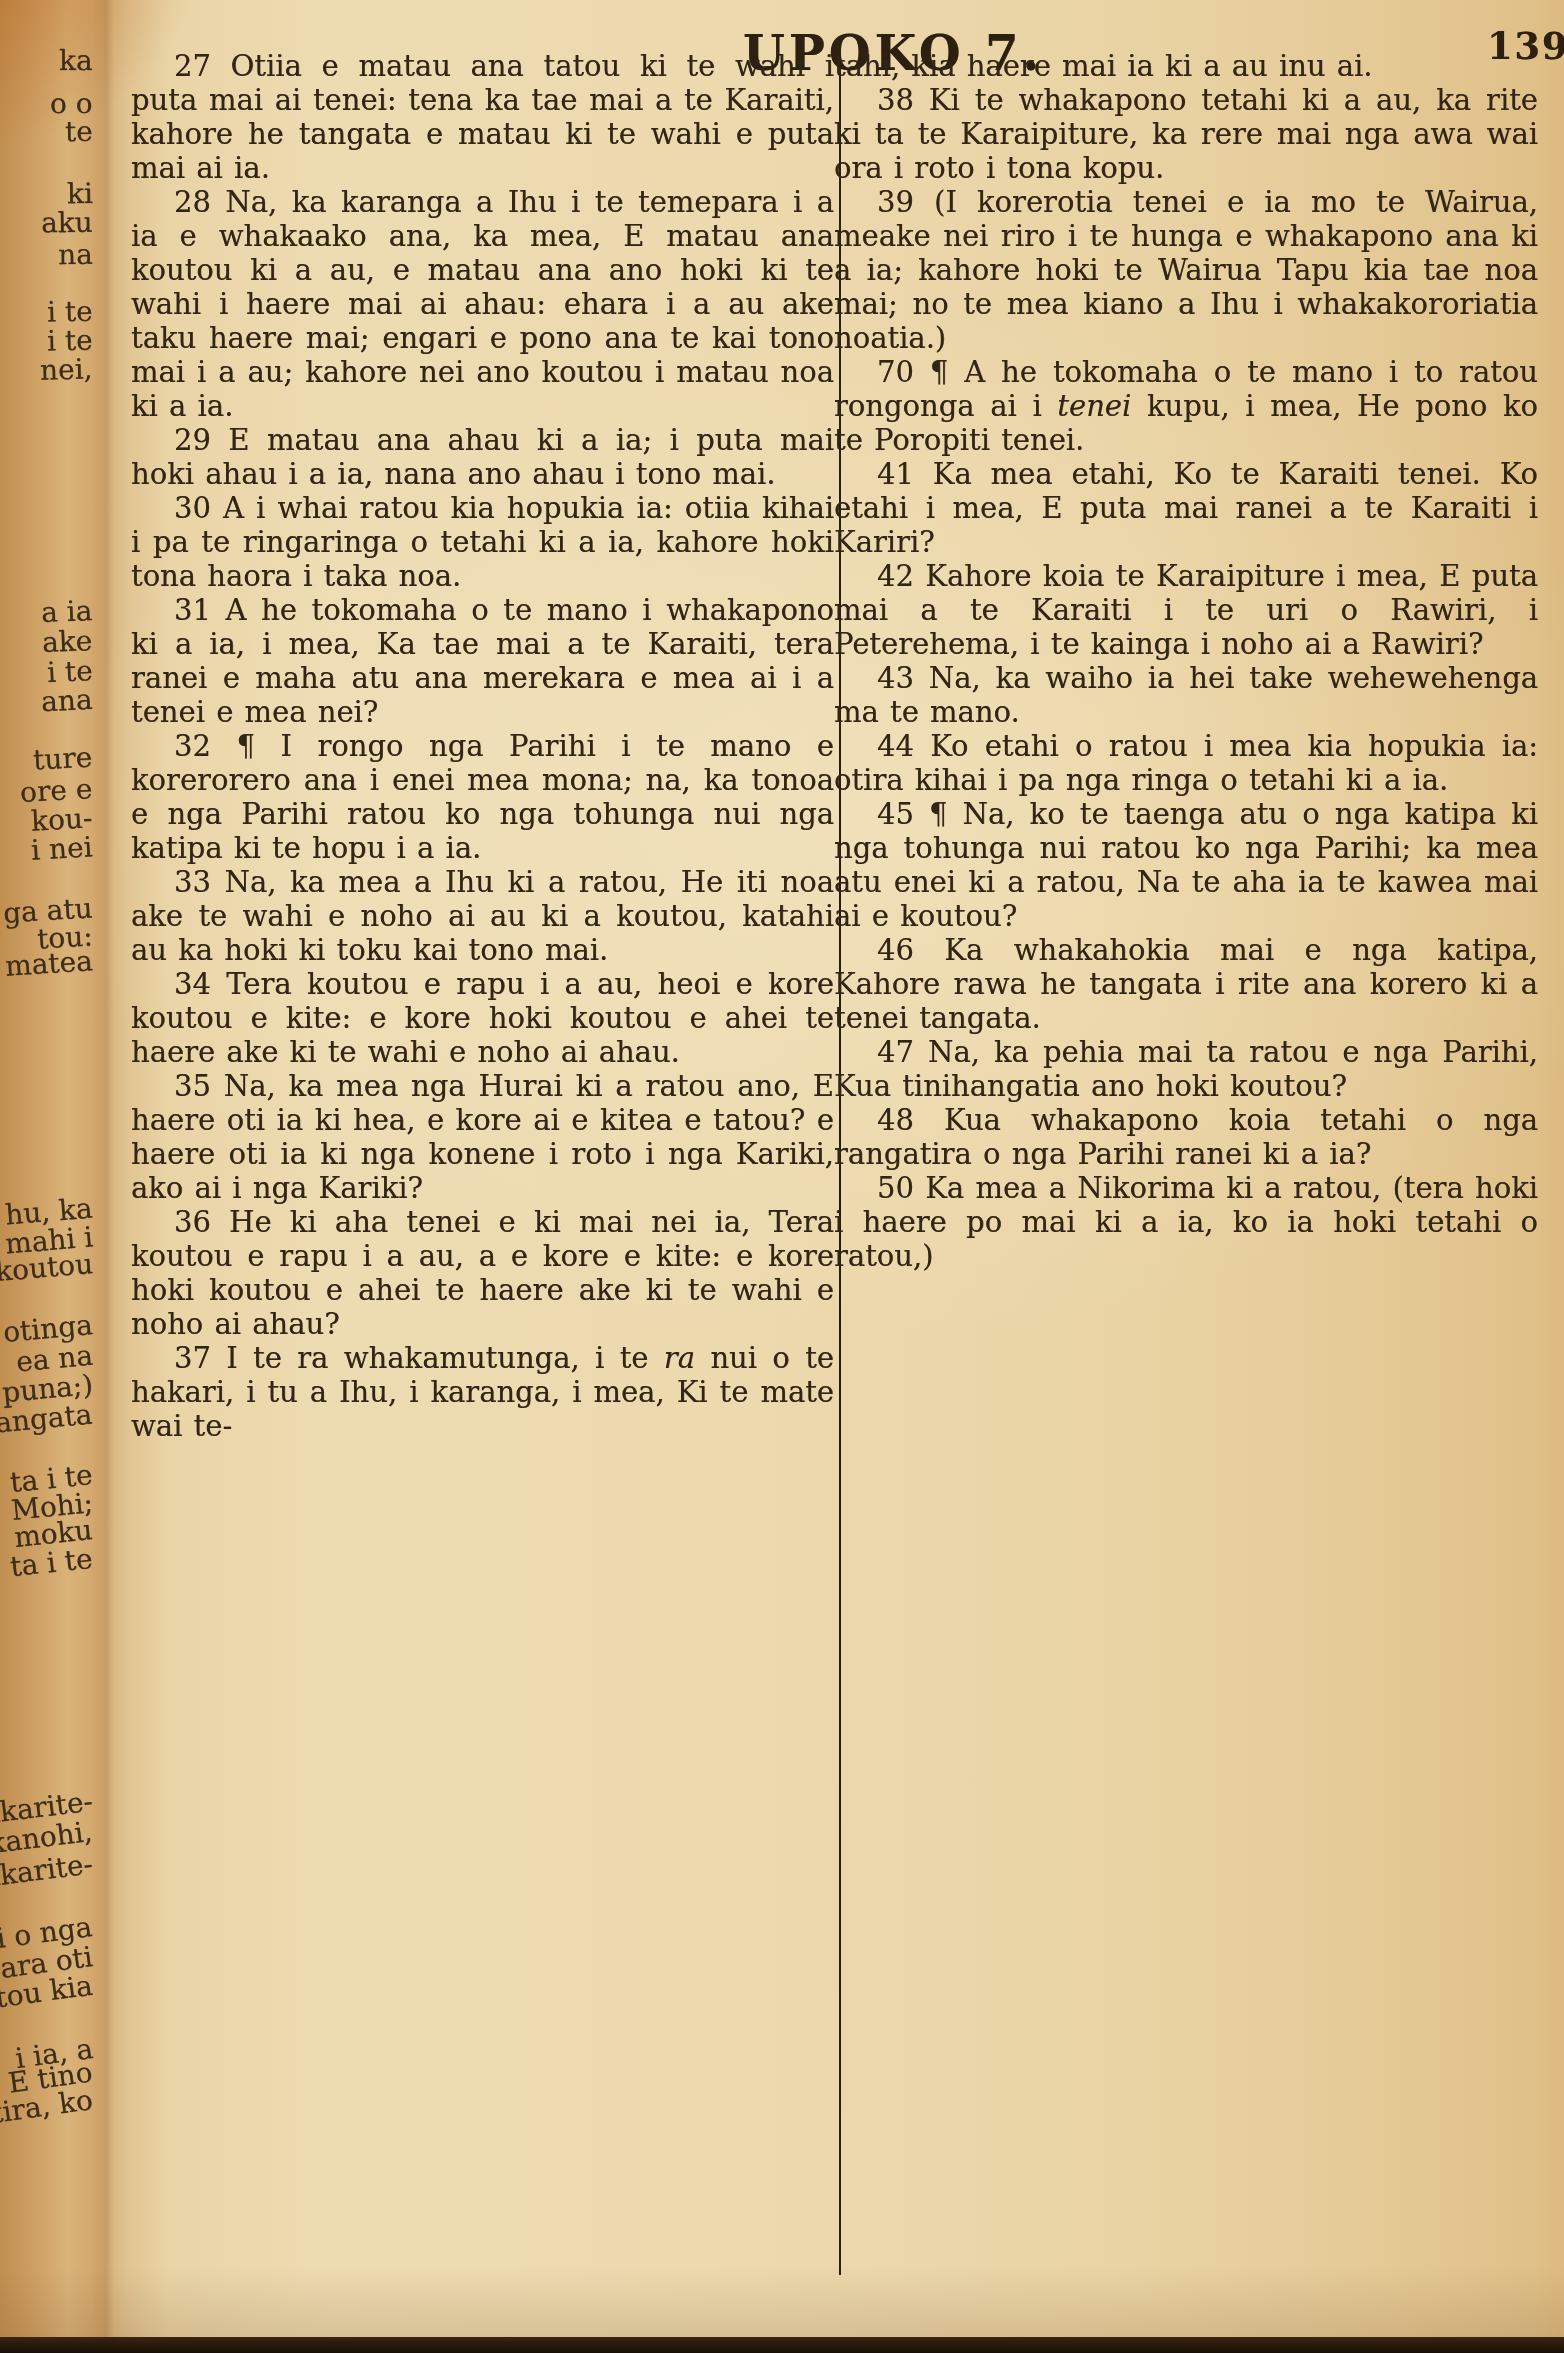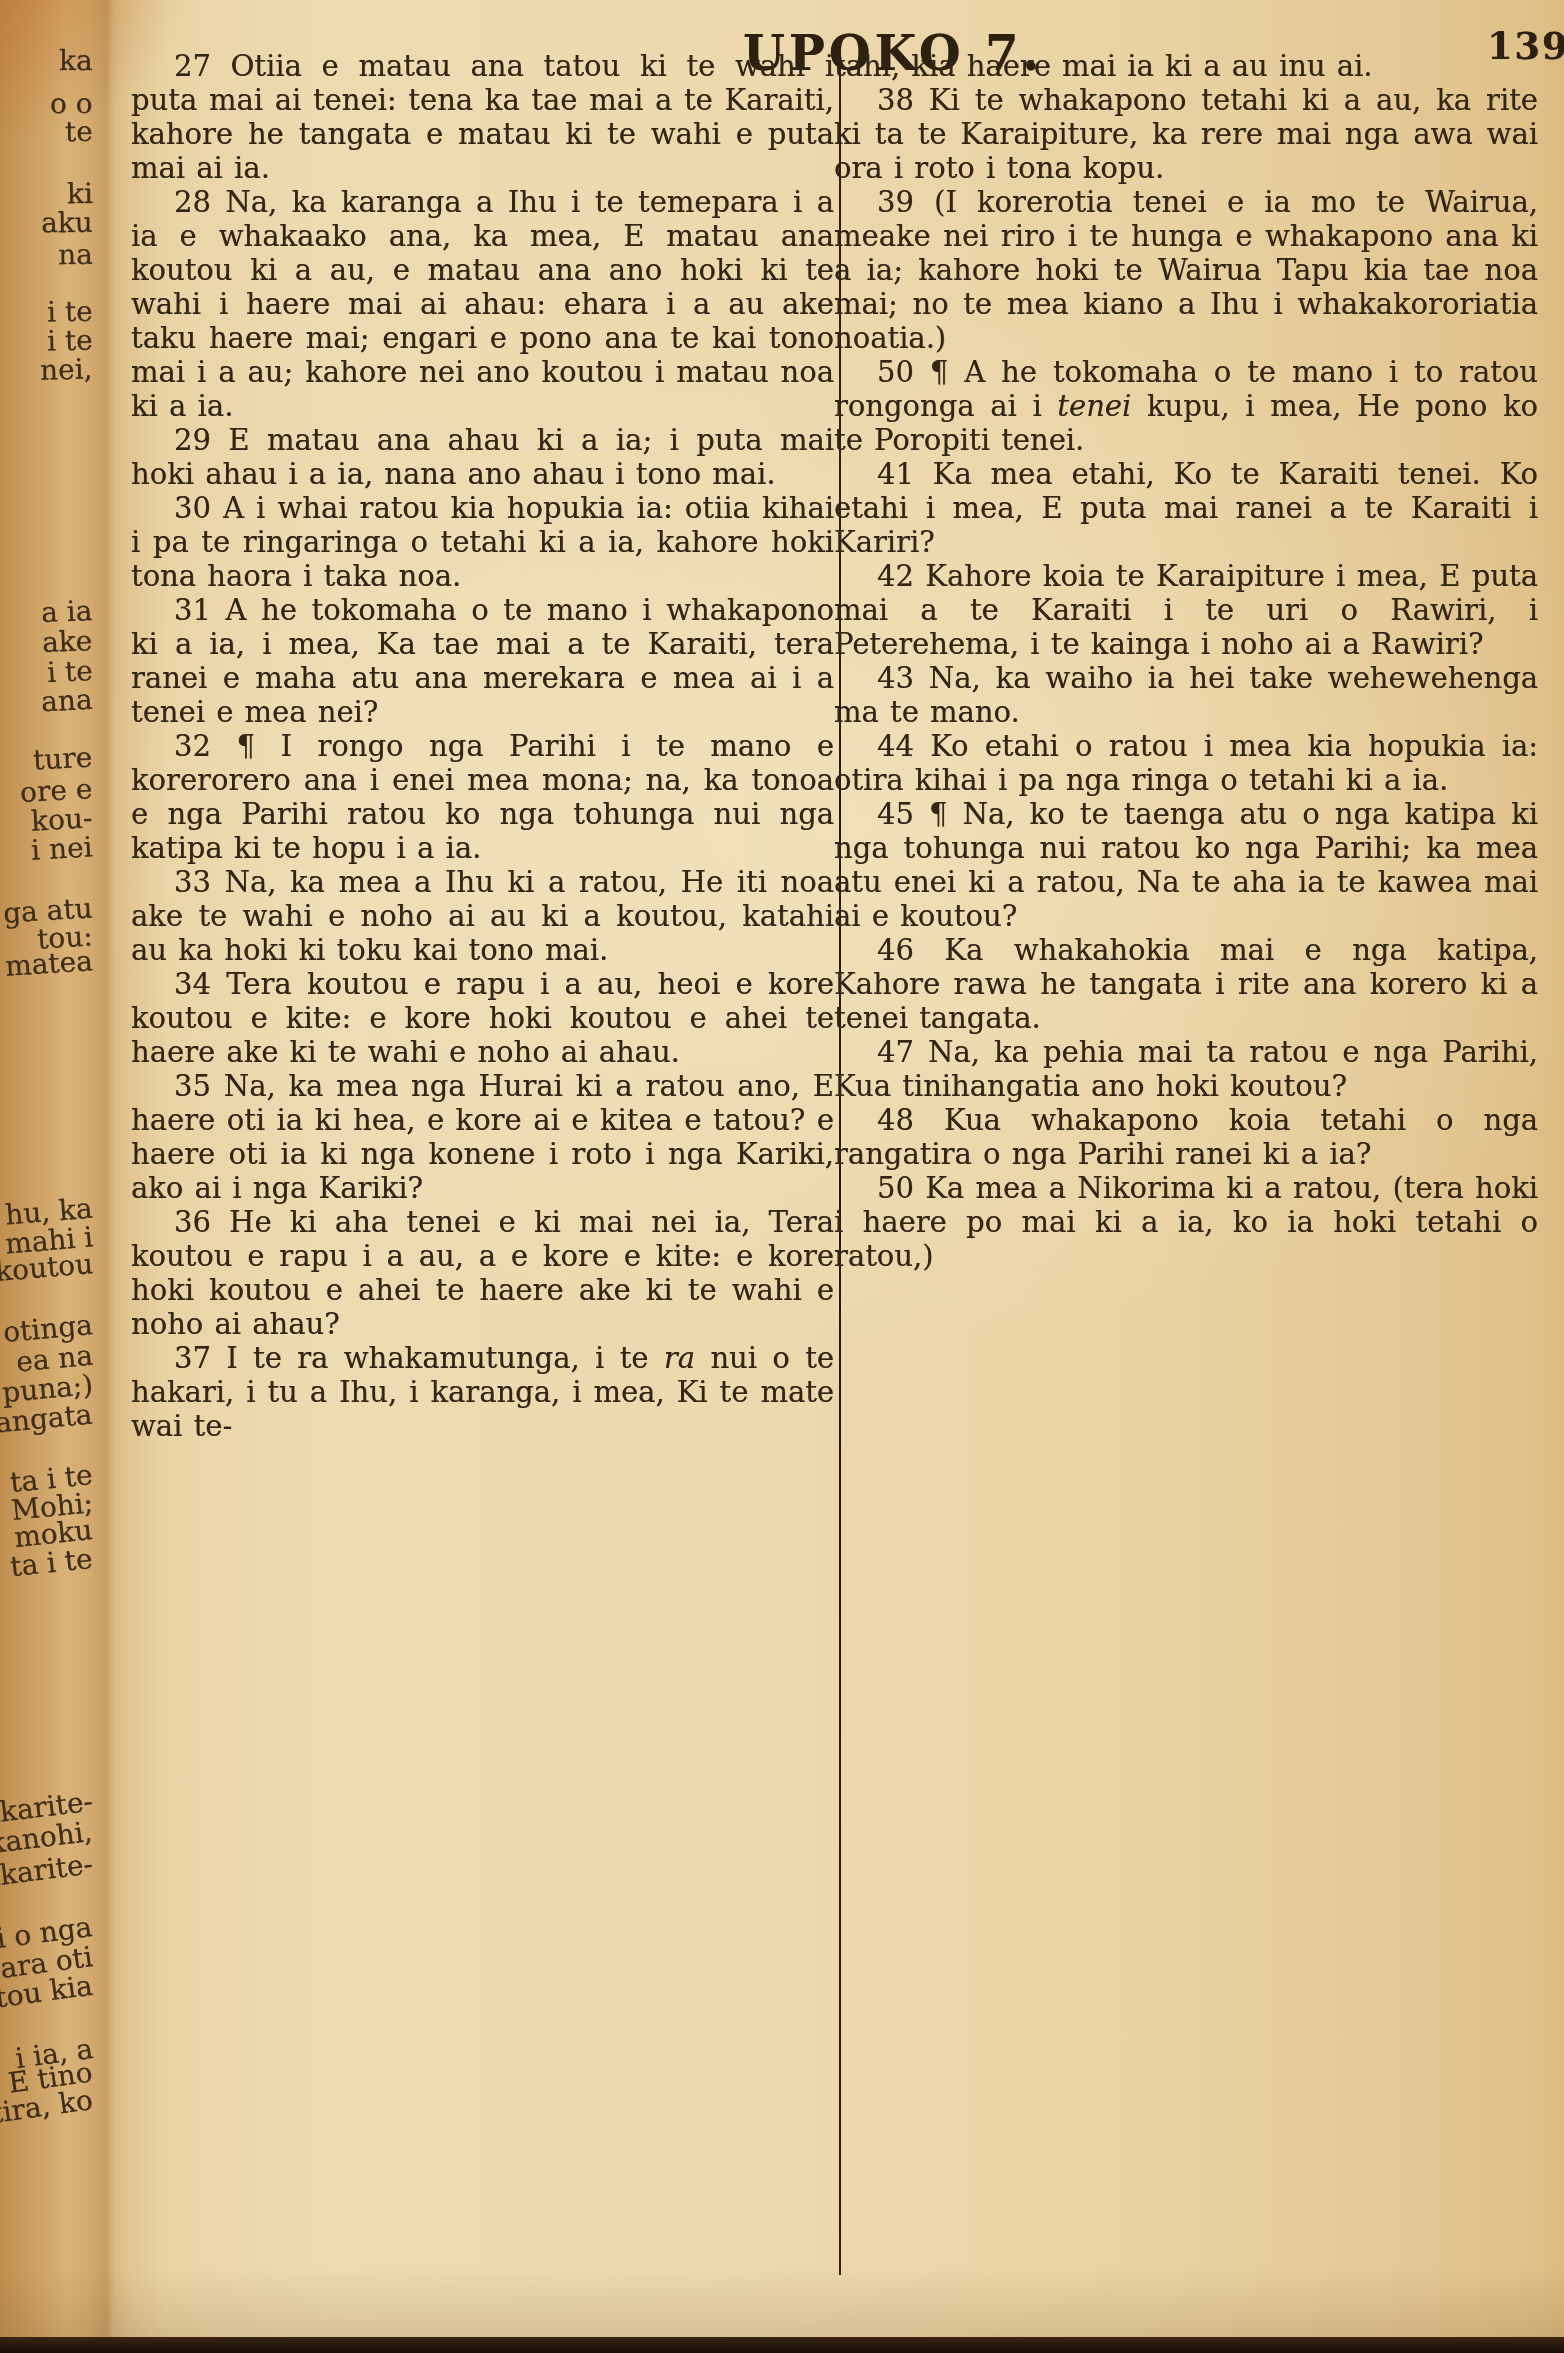--- a/index.html
+++ b/index.html
@@ -126,21 +126,21 @@
     <p class="verse"><span>34 Tera koutou e rapu i a au, heoi e kore koutou e kite: e kore hoki koutou e ahei te haere ake ki te wahi e noho ai ahau.</span></p>
     <p class="verse"><span>35 Na, ka mea nga Hurai ki a ratou ano, E haere oti ia ki hea, e kore ai e kitea e tatou? e haere oti ia ki nga konene i roto i nga Kariki, ako ai i nga Kariki?</span></p>
     <p class="verse"><span>36 He ki aha tenei e ki mai nei ia, Tera koutou e rapu i a au, a e kore e kite: e kore hoki koutou e ahei te haere ake ki te wahi e noho ai ahau?</span></p>
     <p class="verse"><span>37 I te ra whakamutunga, i te </span><i>ra</i><span> nui o te hakari, i tu a Ihu, i karanga, i mea, Ki te mate wai te-</span></p>
   </div>
 <div class="divider"></div>
 <div class="col right">
     <p class="verse cont"><span>tahi, kia haere mai ia ki a au inu ai.</span></p>
     <p class="verse"><span>38 Ki te whakapono tetahi ki a au, ka rite ki ta te Karaipiture, ka rere mai nga awa wai ora i roto i tona kopu.</span></p>
     <p class="verse"><span>39 (I korerotia tenei e ia mo te Wairua, meake nei riro i te hunga e whakapono ana ki a ia; kahore hoki te Wairua Tapu kia tae noa mai; no te mea kiano a Ihu i whakakororiatia noatia.)</span></p>
-    <p class="verse"><span>50 ¶ A he tokomaha o te mano i to ratou rongonga ai i </span><i>tenei</i><span> kupu, i mea, He pono ko te Poropiti tenei.</span></p>
+    <p class="verse"><span>70 ¶ A he tokomaha o te mano i to ratou rongonga ai i </span><i>tenei</i><span> kupu, i mea, He pono ko te Poropiti tenei.</span></p>
     <p class="verse"><span>41 Ka mea etahi, Ko te Karaiti tenei. Ko etahi i mea, E puta mai ranei a te Karaiti i Kariri?</span></p>
     <p class="verse"><span>42 Kahore koia te Karaipiture i mea, E puta mai a te Karaiti i te uri o Rawiri, i Peterehema, i te kainga i noho ai a Rawiri?</span></p>
     <p class="verse"><span>43 Na, ka waiho ia hei take wehewehenga ma te mano.</span></p>
     <p class="verse"><span>44 Ko etahi o ratou i mea kia hopukia ia: otira kihai i pa nga ringa o tetahi ki a ia.</span></p>
     <p class="verse"><span>45 ¶ Na, ko te taenga atu o nga katipa ki nga tohunga nui ratou ko nga Parihi; ka mea atu enei ki a ratou, Na te aha ia te kawea mai ai e koutou?</span></p>
     <p class="verse"><span>46 Ka whakahokia mai e nga katipa, Kahore rawa he tangata i rite ana korero ki a tenei tangata.</span></p>
     <p class="verse"><span>47 Na, ka pehia mai ta ratou e nga Parihi, Kua tinihangatia ano hoki koutou?</span></p>
     <p class="verse"><span>48 Kua whakapono koia tetahi o nga rangatira o nga  Parihi ranei ki a ia?</span></p>
     <p class="verse"><span>50 Ka mea a Nikorima ki a ratou, (tera hoki i haere po mai ki a ia, ko ia hoki tetahi o ratou,)</span></p>
   </div>

